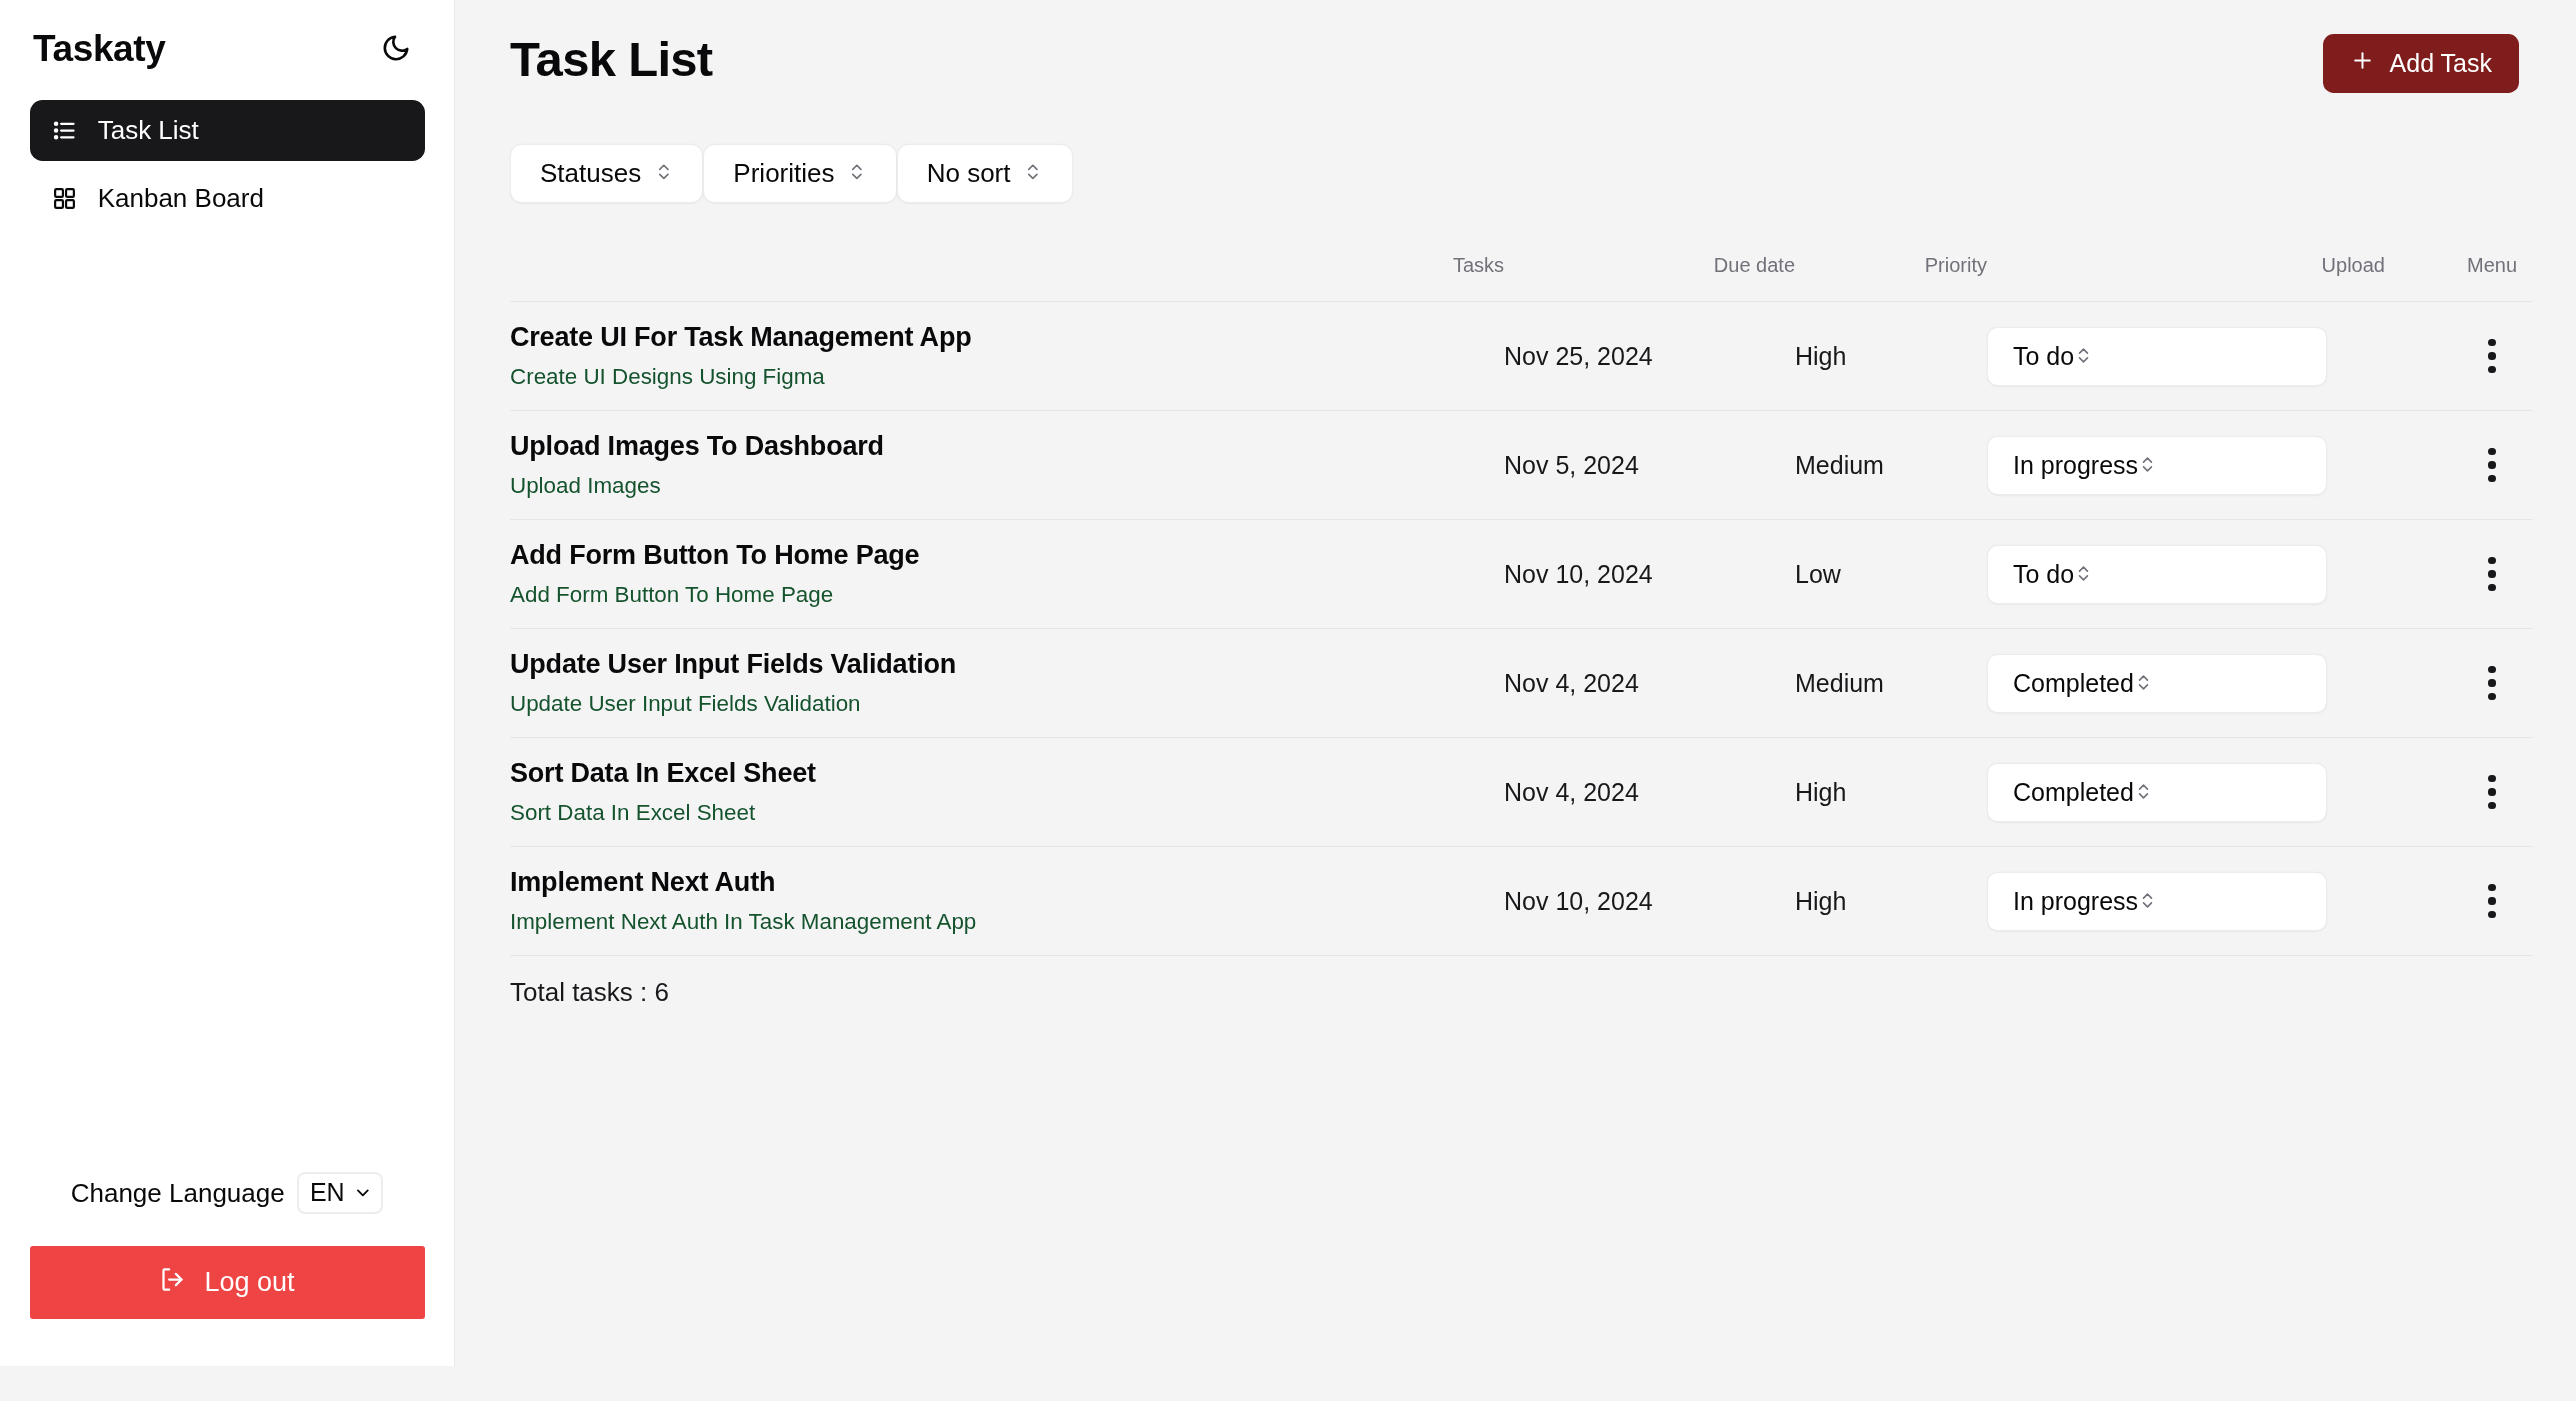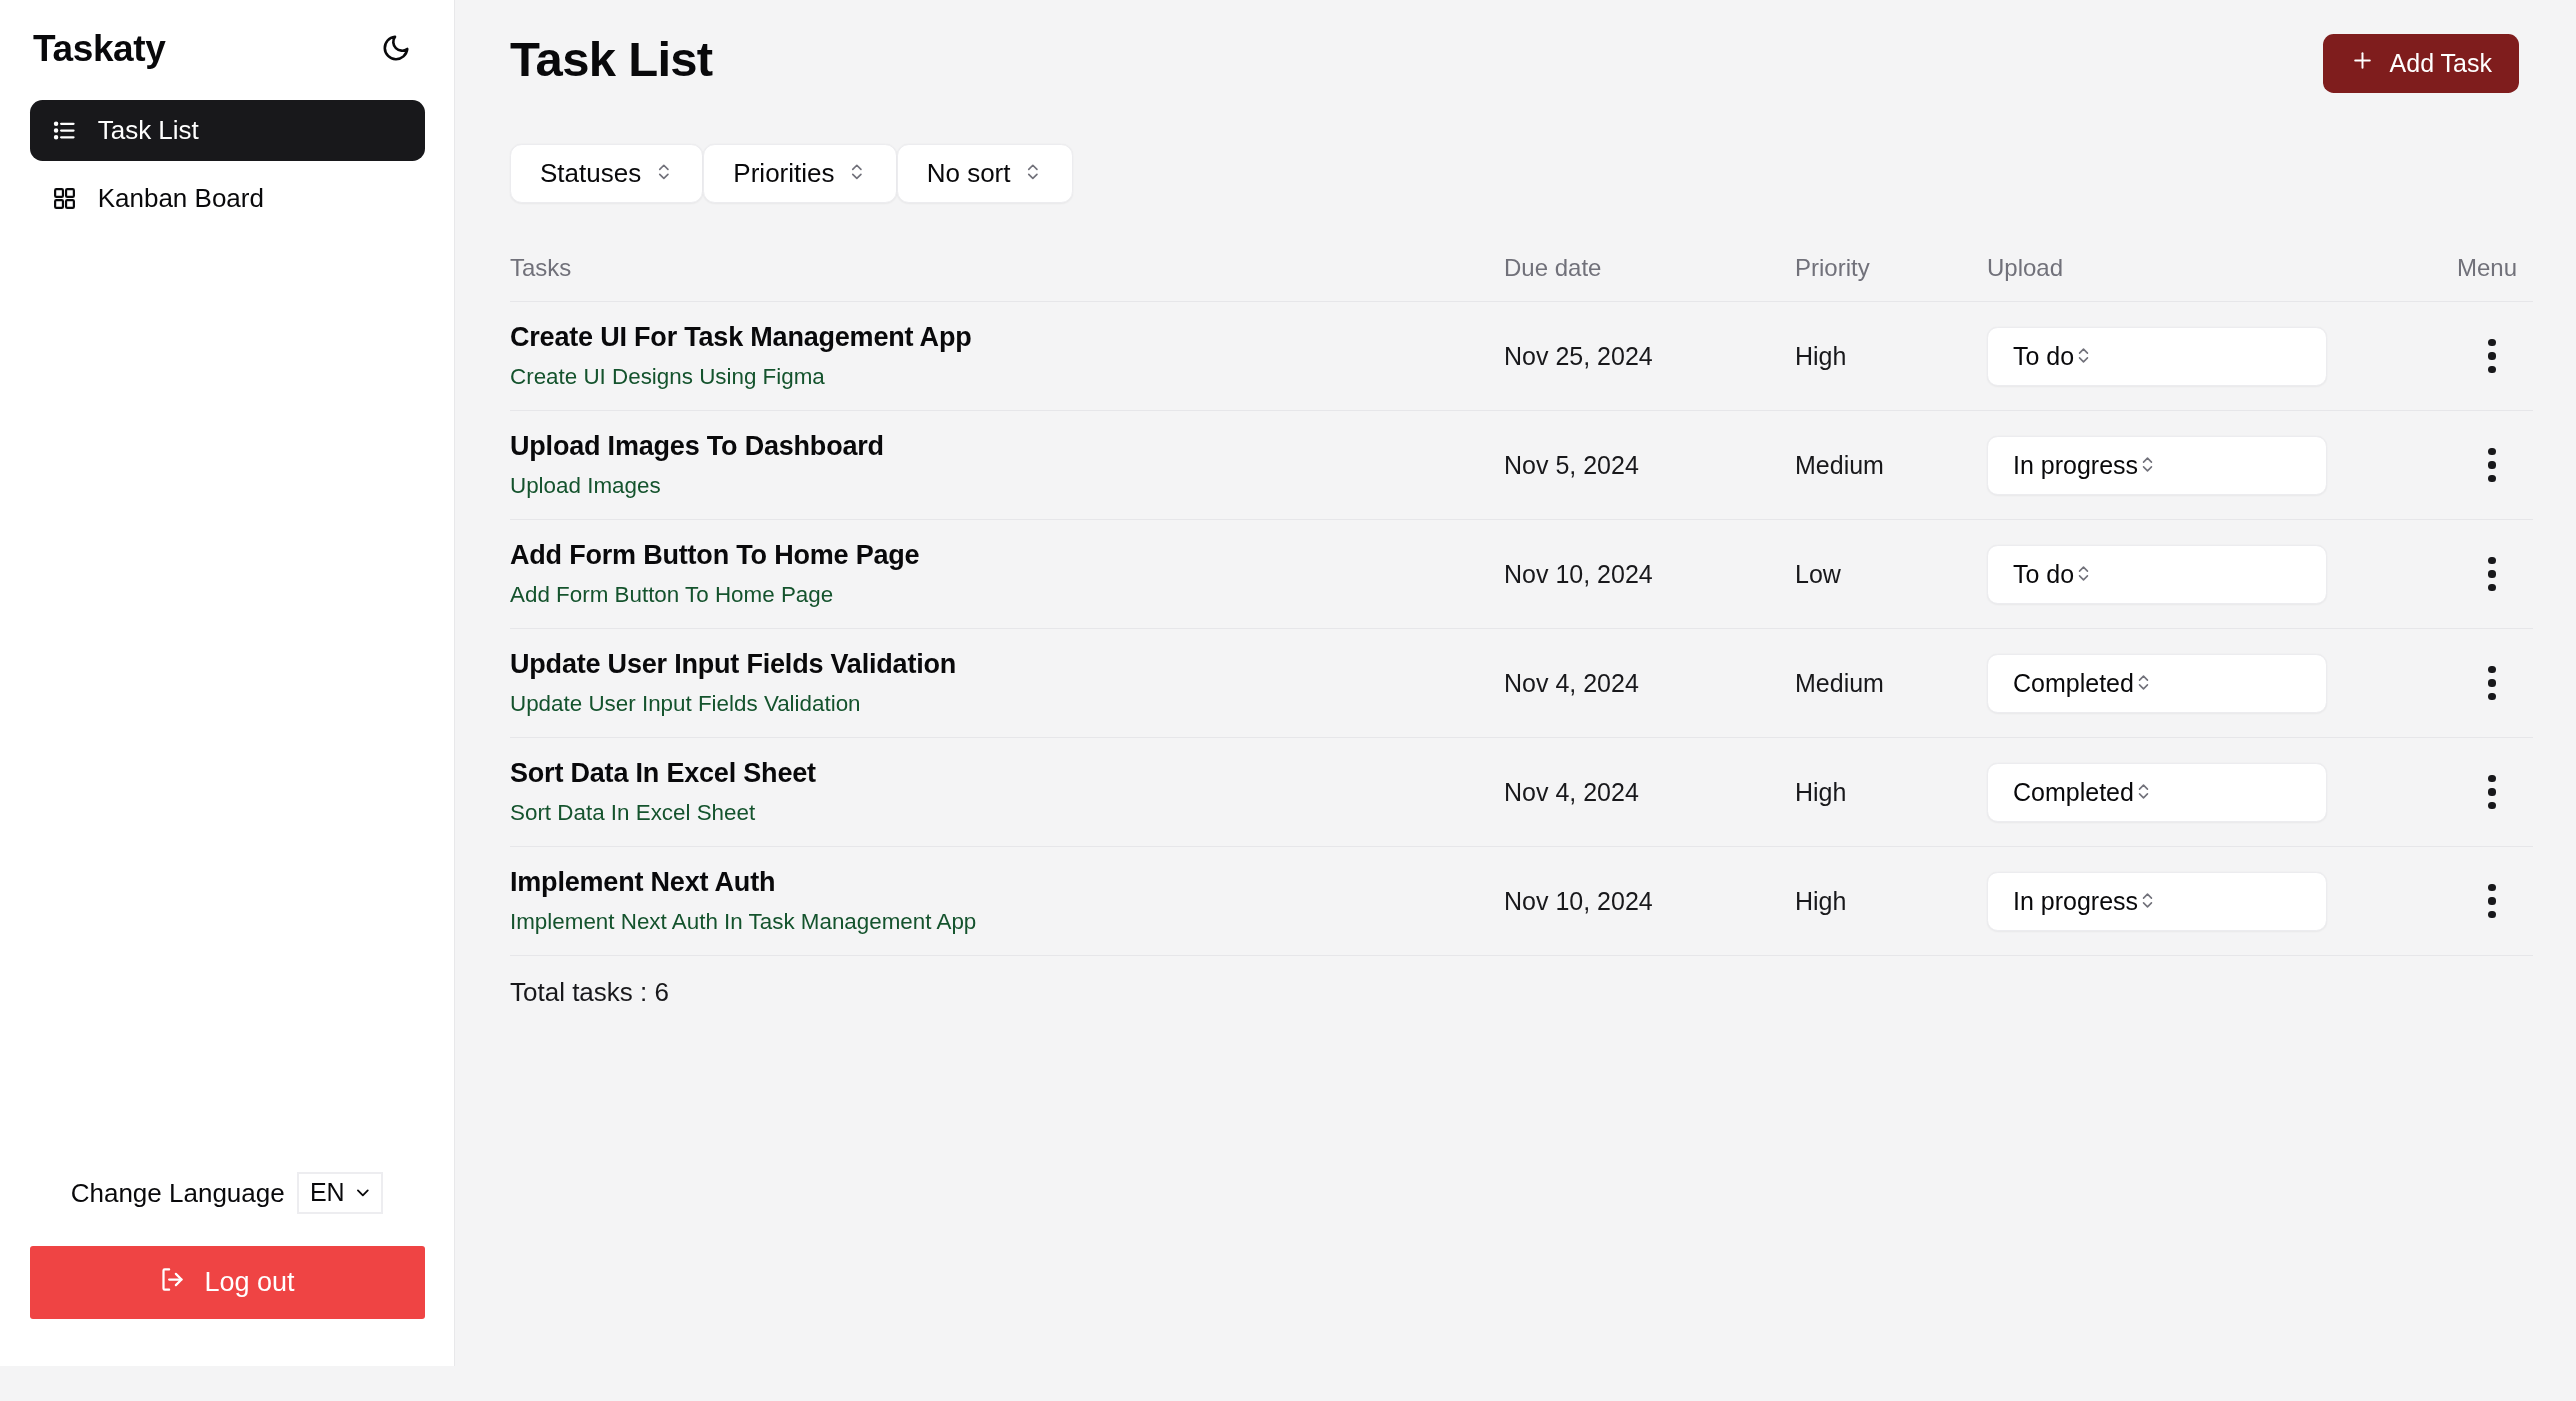--- a/index.html
+++ b/index.html
@@ -87,21 +87,21 @@
     font-size: 26px;
     color: #09090b;
     margin-bottom: 32px;
   }
   .lang-select {
     display: inline-flex;
     align-items: center;
     gap: 8px;
     border: 2.7px solid #ededf0;
     background: #ffffff;
-    border-radius: 0;
+    border-radius: 8px;
     padding: 2.7px 9px 3.6px 10.7px;
     font-size: 25px;
     font-weight: 500;
     color: #09090b;
     cursor: pointer;
     line-height: 1.25;
   }
   .chev-down { display:flex; align-items:center; }
 
   .logout-btn {
@@ -189,24 +189,25 @@
   .trow {
     display: flex;
     align-items: center;
     border-bottom: 1.8px solid #e6e6e9;
   }
   .thead {
     height: 50px;
     align-items: flex-start;
   }
   .th {
-    font-size: 24px;
+    font-size: 20px;
     color: #71717a;
     font-weight: 400;
     padding-top: 1.8px;
+    text-align: right;
   }
 
   .c-task   { width: 994px; flex: 0 0 994px; }
   .c-due    { width: 291px;  flex: 0 0 291px; }
   .c-prio   { width: 192px;  flex: 0 0 192px; }
   .c-status { width: 398px;  flex: 0 0 398px; }
   .c-menu   { width: 148px;  flex: 0 0 148px; display:flex; justify-content:flex-end; }
 
   .tbody .trow { height: 109px; }
 

